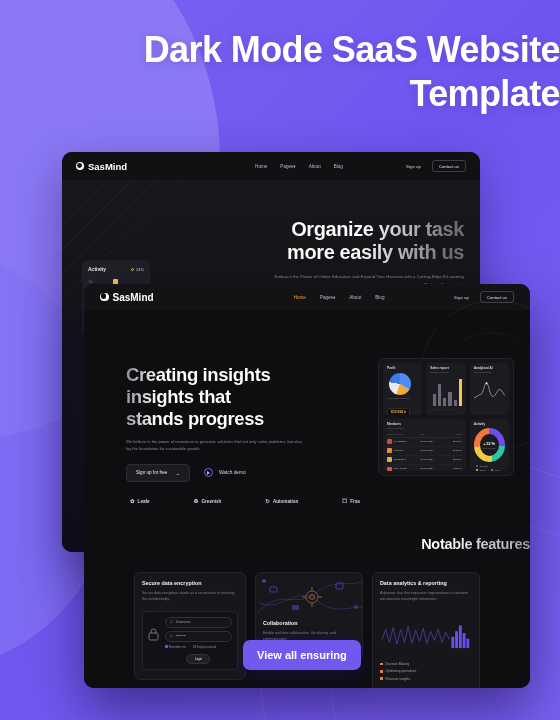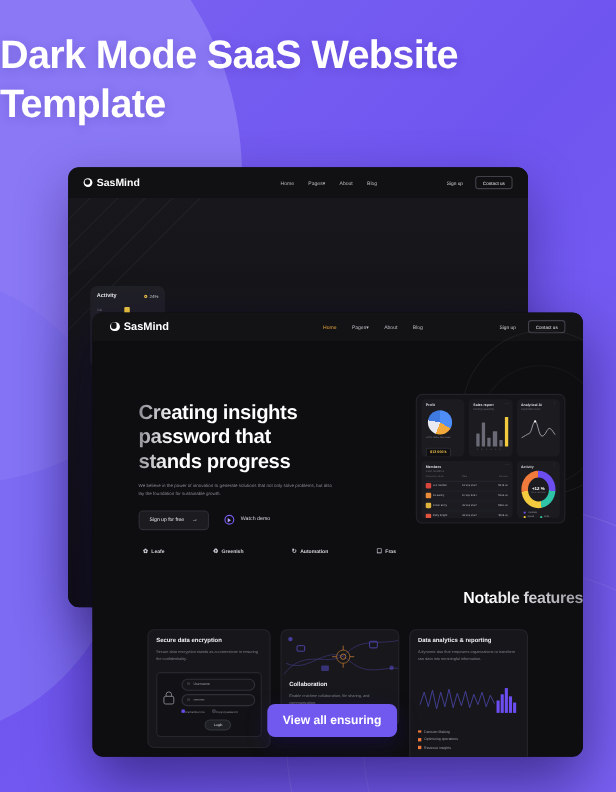--- a/index.html
+++ b/index.html
@@ -18,21 +18,21 @@
   .bg-blob2{ position:absolute; width:380px; height:420px; left:-260px; top:250px;
             background:#8273f4; border-radius:50%; opacity:.75; }
   .bg-ring{ position:absolute; right:-130px; bottom:-170px; width:430px; height:430px;
             border-radius:50%; border:1px solid rgba(255,255,255,.10); }
   .bg-ring2{ position:absolute; right:-90px; bottom:-120px; width:320px; height:320px;
             border-radius:50%; border:1px solid rgba(255,255,255,.08); }
 
   
   .title{
     position:absolute; top:28px; left:0; right:0;
-    text-align:left; color:#ffffff;
+    text-align:right; color:#ffffff;
     font-size:36px; font-weight:bold; line-height:1.22;
     letter-spacing:-0.6px; z-index:6;
     text-shadow:0 2px 10px rgba(40,20,110,.18);
   }
 
   
   .mock{ position:absolute; background:#0d0d0f; border-radius:10px; overflow:hidden;
          box-shadow:0 18px 46px rgba(25,10,70,.40); }
 
   .nav{ display:flex; align-items:center; background:#111113;text-align:center; }
@@ -231,20 +231,24 @@
       <svg class="diaglines" viewBox="0 0 200 150">
         <g stroke="#2b2b33" stroke-width="1" fill="none">
           <path d="M-20 40 L80 -60"></path>
             <path d="M-20 65 L105 -60"></path>
             <path d="M-20 90 L130 -60"></path>
           <path d="M-20 115 L155 -60"></path>
             <path d="M-20 140 L180 -60"></path>
         </g>
       </svg>
 
+      <div class="hero-back">
+        <h1>Organize your task more easily with us</h1>
+        <p>Embrace the Power of Online Education and Expand Your Horizons with a Cutting-Edge E-Learning Platform Designed to</p>
+      </div>
 
       <div class="activity-card">
         <div class="activity-head">
           <span class="t">Activity</span>
           <span class="p">
             <span class="dot-y"></span>
             <span>24%</span>
           </span>
         </div>
         <div class="bars">
@@ -285,21 +289,21 @@
       </div>
     </div>
 
     <div class="front-body">
       <div class="corner-arc"></div>
       <div class="corner-arc2"></div>
 
       <div class="hero-front">
         <h1>
           <span>Creating insights</span><br>
-          <span>password that</span><br>
+          <span>insights that</span><br>
           <span>stands progress</span>
         </h1>
         <p>We believe in the power of innovation to generate solutions that not only solve problems, but also lay the foundation for sustainable growth.</p>
         <div class="hero-btns">
           <span class="btn-dark">
             <span>Sign up for free</span>
             <span class="arrow">→</span>
           </span>
           <span class="watch">
             <span class="play"></span>

